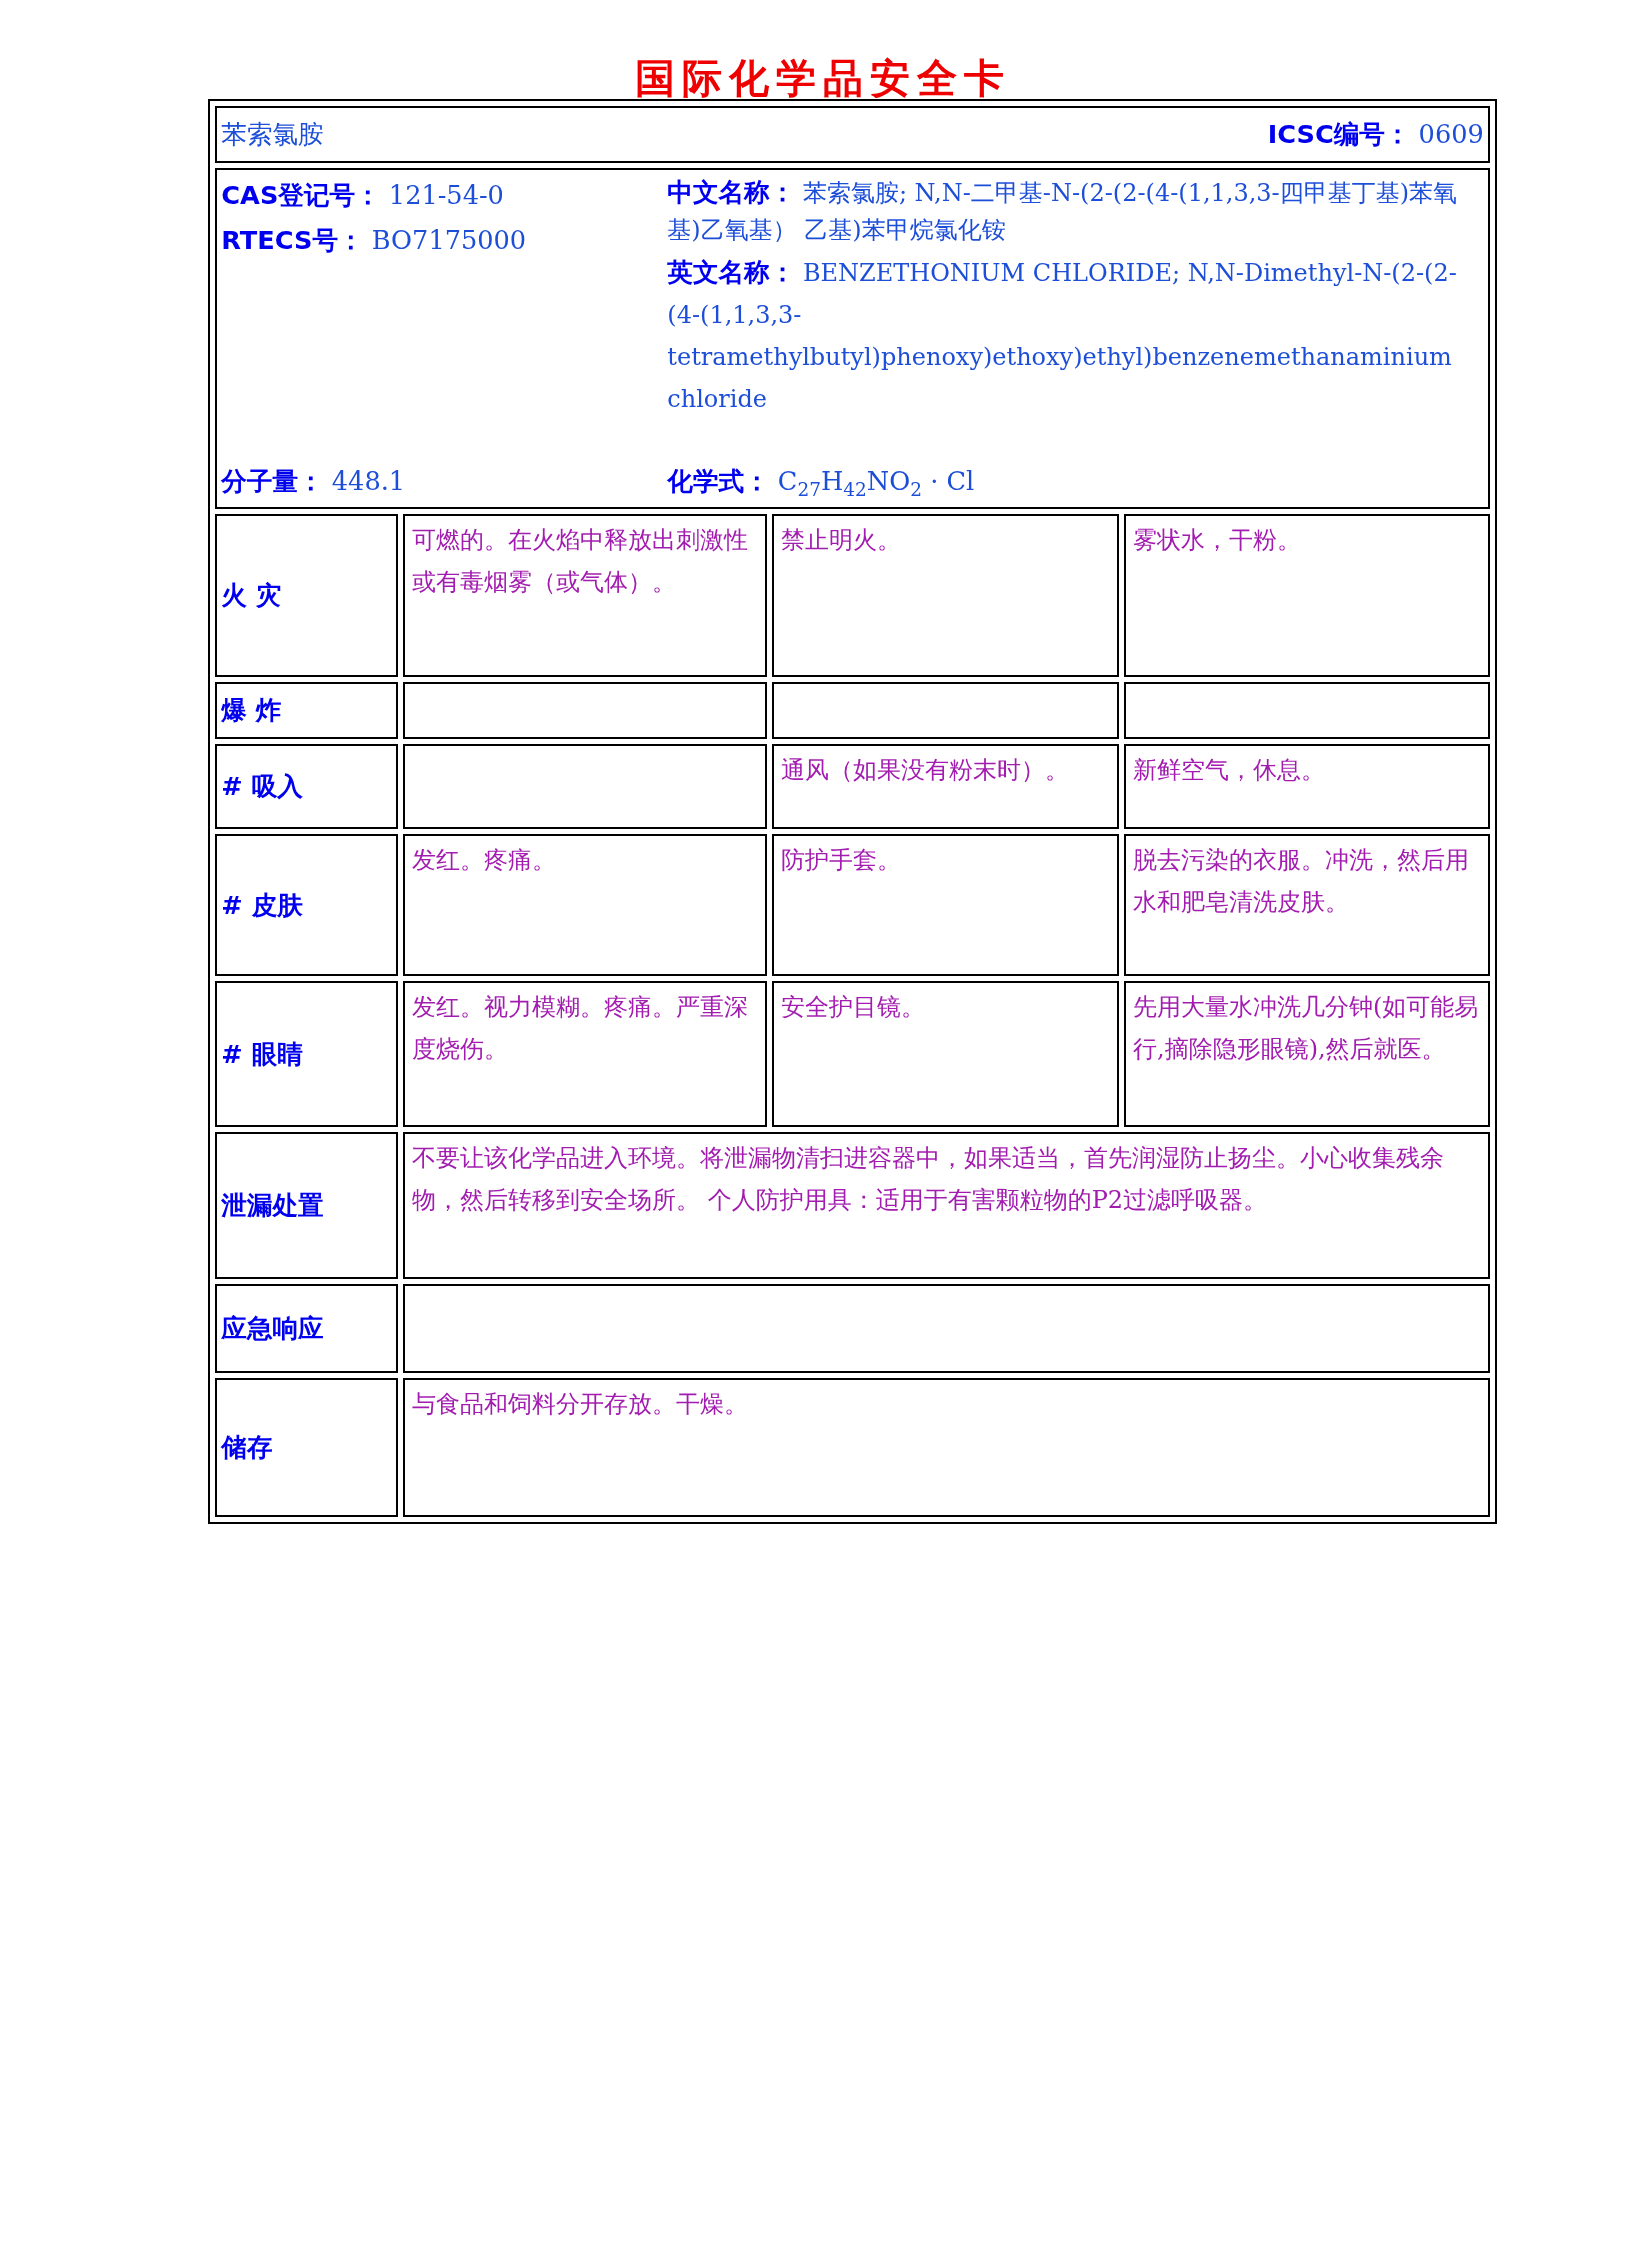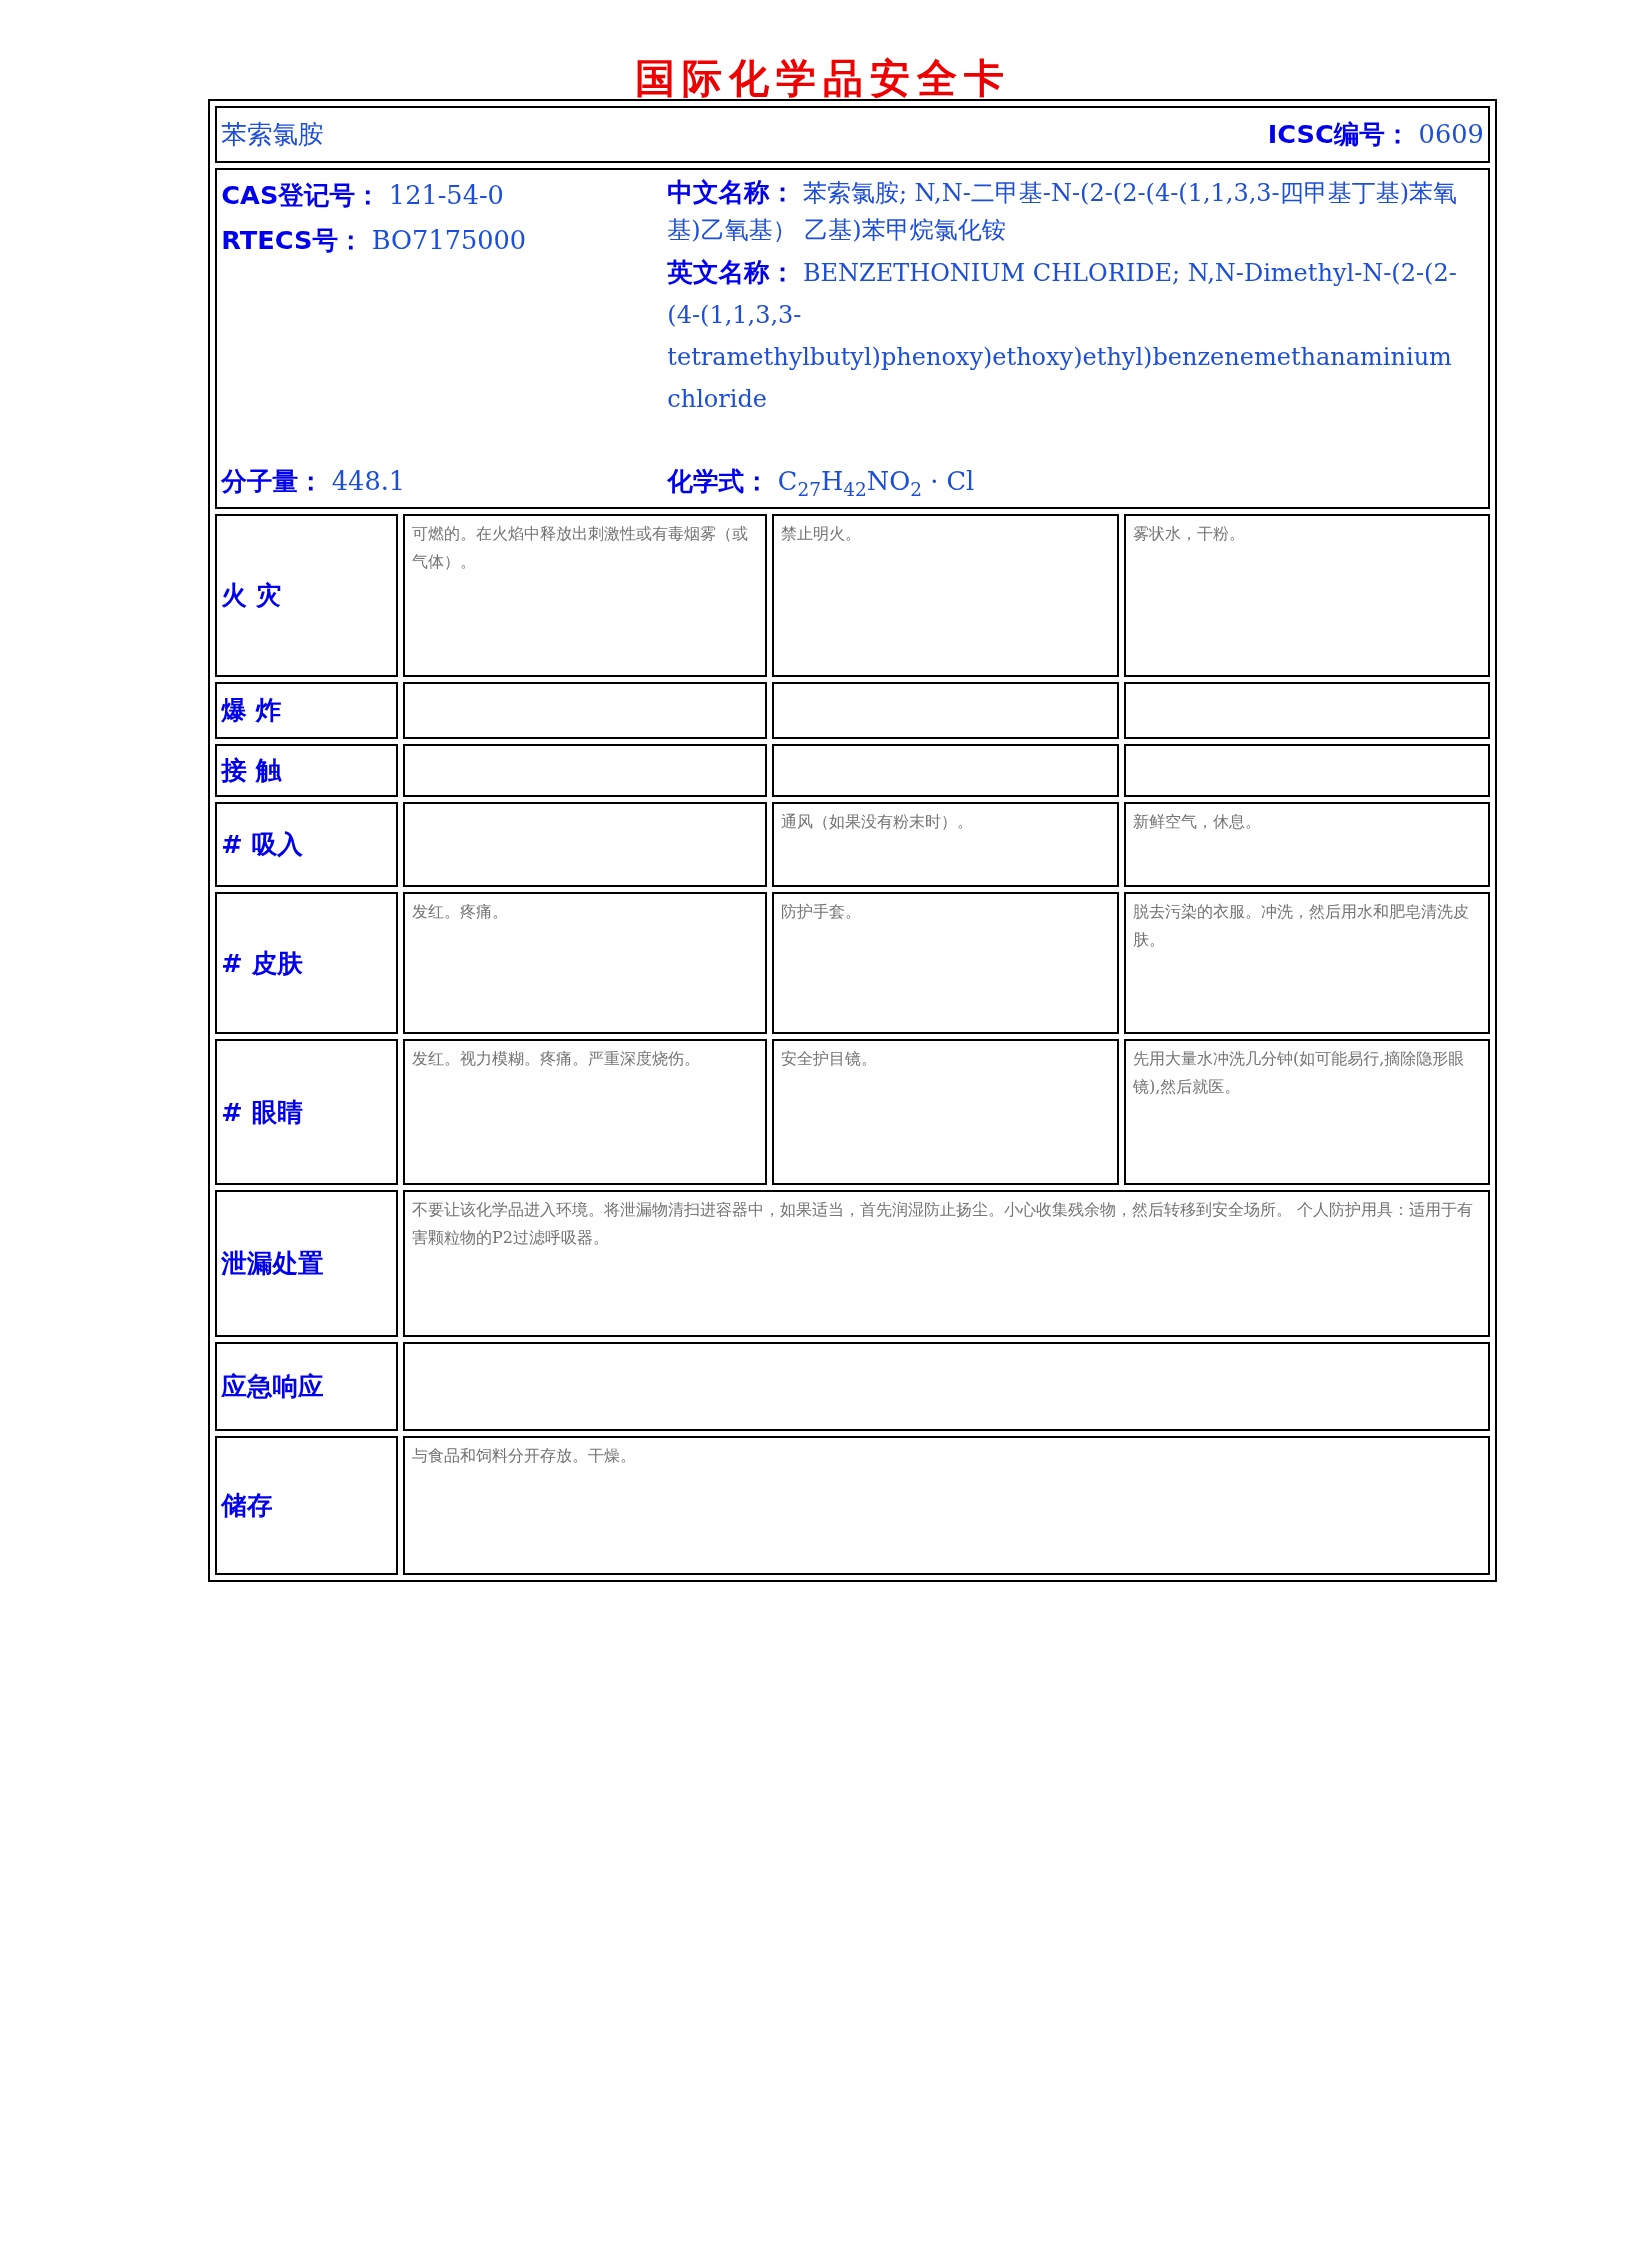--- a/index.html
+++ b/index.html
@@ -20,21 +20,21 @@
   th {
     color:#0000ee; font-family:"DejaVu Sans", sans-serif; font-weight:bold;
     font-size:25.6px; text-align:center; vertical-align:middle;
     white-space:pre-line; line-height:1.5; padding:5.7px;
   }
   td.label-cell {
     color:#0000ee; font-family:"DejaVu Sans", sans-serif; font-weight:bold;
     font-size:25.6px; text-align:left; vertical-align:middle; padding:4.3px;
   }
   td.content {
-    color:#737373; font-size:16px; line-height:1.72; vertical-align:top;
+    color:#a21caf; font-size:24px; line-height:1.72; vertical-align:top;
     padding:4.3px 7px; word-break:break-all;margin-top:13px;
   }
   
   tr.r-name    td { height:57px; }
   tr.r-info    td { height:341px; }
   tr.r-header  th { height:89px; }
   tr.r-fire    td { height:163px; }
   tr.r-expl    td { height:57px; }
   tr.r-cont    td { height:53px; }
   tr.r-inh     td { height:85px; }
@@ -133,26 +133,20 @@
     <td class="content">雾状水，干粉。</td>
   </tr>
 
   <tr class="r-expl">
     <td class="label-cell">爆 炸</td>
     <td class="content"></td>
     <td class="content"></td>
     <td class="content"></td>
   </tr>
 
-  <tr class="r-cont">
-    <td class="label-cell">接 触</td>
-    <td class="content"></td>
-    <td class="content"></td>
-    <td class="content"></td>
-  </tr>
 
   <tr class="r-inh">
     <td class="label-cell"># 吸入</td>
     <td class="content"></td>
     <td class="content">通风（如果没有粉末时）。</td>
     <td class="content">新鲜空气，休息。</td>
   </tr>
 
   <tr class="r-skin">
     <td class="label-cell"># 皮肤</td>

